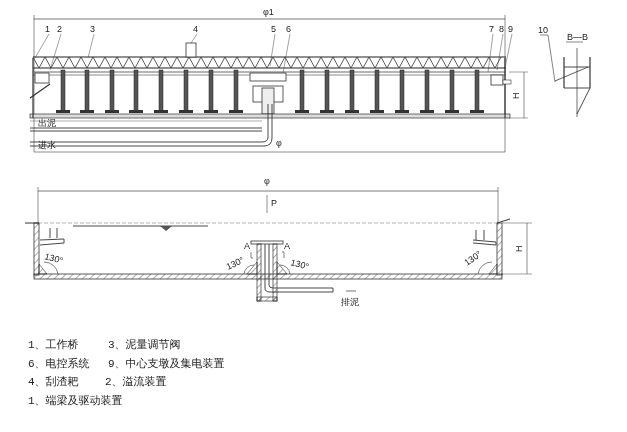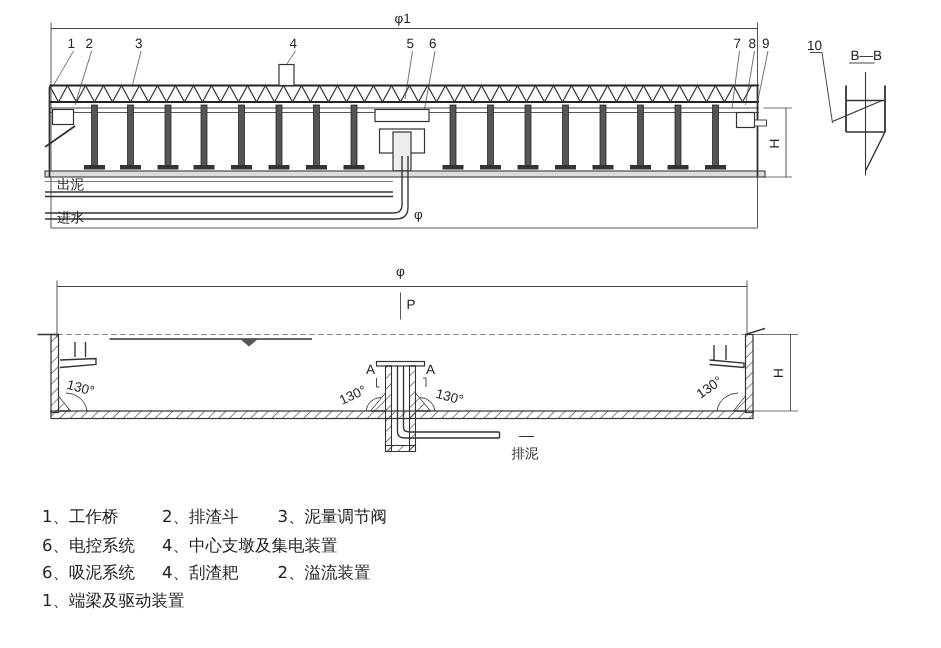--- a/index.html
+++ b/index.html
@@ -2,21 +2,21 @@
 <html><head>
 <meta charset="utf-8">
 <style>
   html, body { margin: 0; padding: 0; background: #ffffff; }
   body { width: 627px; height: 432px; position: relative; overflow: hidden;
          font-family: "DejaVu Sans", sans-serif; color: #222; }
   svg { position: absolute; left: 0; top: 0; }
   .lbl { font-family: "Liberation Sans", sans-serif; font-size: 9px; fill: #222; }
   .cn { font-family: "DejaVu Sans", sans-serif; font-size: 9px; fill: #222; }
   .legend { position: absolute; left: 28px; top: 336px; width: 320px; font-size: 11px; line-height: 18.5px; }
-  .legend-row { display: flex; white-space: nowrap; }
+  .legend-row { display: flex; white-space: nowrap; font-family: Liberation Mono, monospace; }
   .legend-item { display: inline-block; }
   .c1 { width: 80px; } .c2 { width: 77px; } .c3 { width: 150px; }
   .c2w { width: 157px; }
 </style>
 </head>
 <body>
 
 <svg width="627" height="432" viewBox="0 0 627 432">
   <defs>
     <pattern id="hatch" width="5" height="5" patternUnits="userSpaceOnUse" patternTransform="rotate(45)">
@@ -194,28 +194,26 @@
     <text class="lbl" transform="translate(44,259) rotate(15)">130°</text>
     <text class="lbl" transform="translate(228,270) rotate(-25)">130°</text>
     <text class="lbl" transform="translate(290,265) rotate(15)">130°</text>
     <text class="lbl" transform="translate(467,266) rotate(-35)">130°</text>
   </g>
 </svg>
 
 <div class="legend">
   <div class="legend-row">
     <span class="legend-item c1">1、工作桥</span>
-    <span class="legend-item c2">2、排渣斗</span>
     <span class="legend-item c3">3、泥量调节阀</span>
   </div>
   <div class="legend-row">
     <span class="legend-item c1">6、电控系统</span>
-    <span class="legend-item c2w">4、中心支墩及集电装置</span>
-  </div>
-  <div class="legend-row">
-    <span class="legend-item c1">6、吸泥系统</span>
+    <span class="legend-item c2w">9、中心支墩及集电装置</span>
+  </div>
+  <div class="legend-row">
     <span class="legend-item c2">4、刮渣耙</span>
     <span class="legend-item c3">2、溢流装置</span>
   </div>
   <div class="legend-row">
     <span class="legend-item" style="width:157px">1、端梁及驱动装置</span>
   </div>
 </div>
 
 </body></html>

